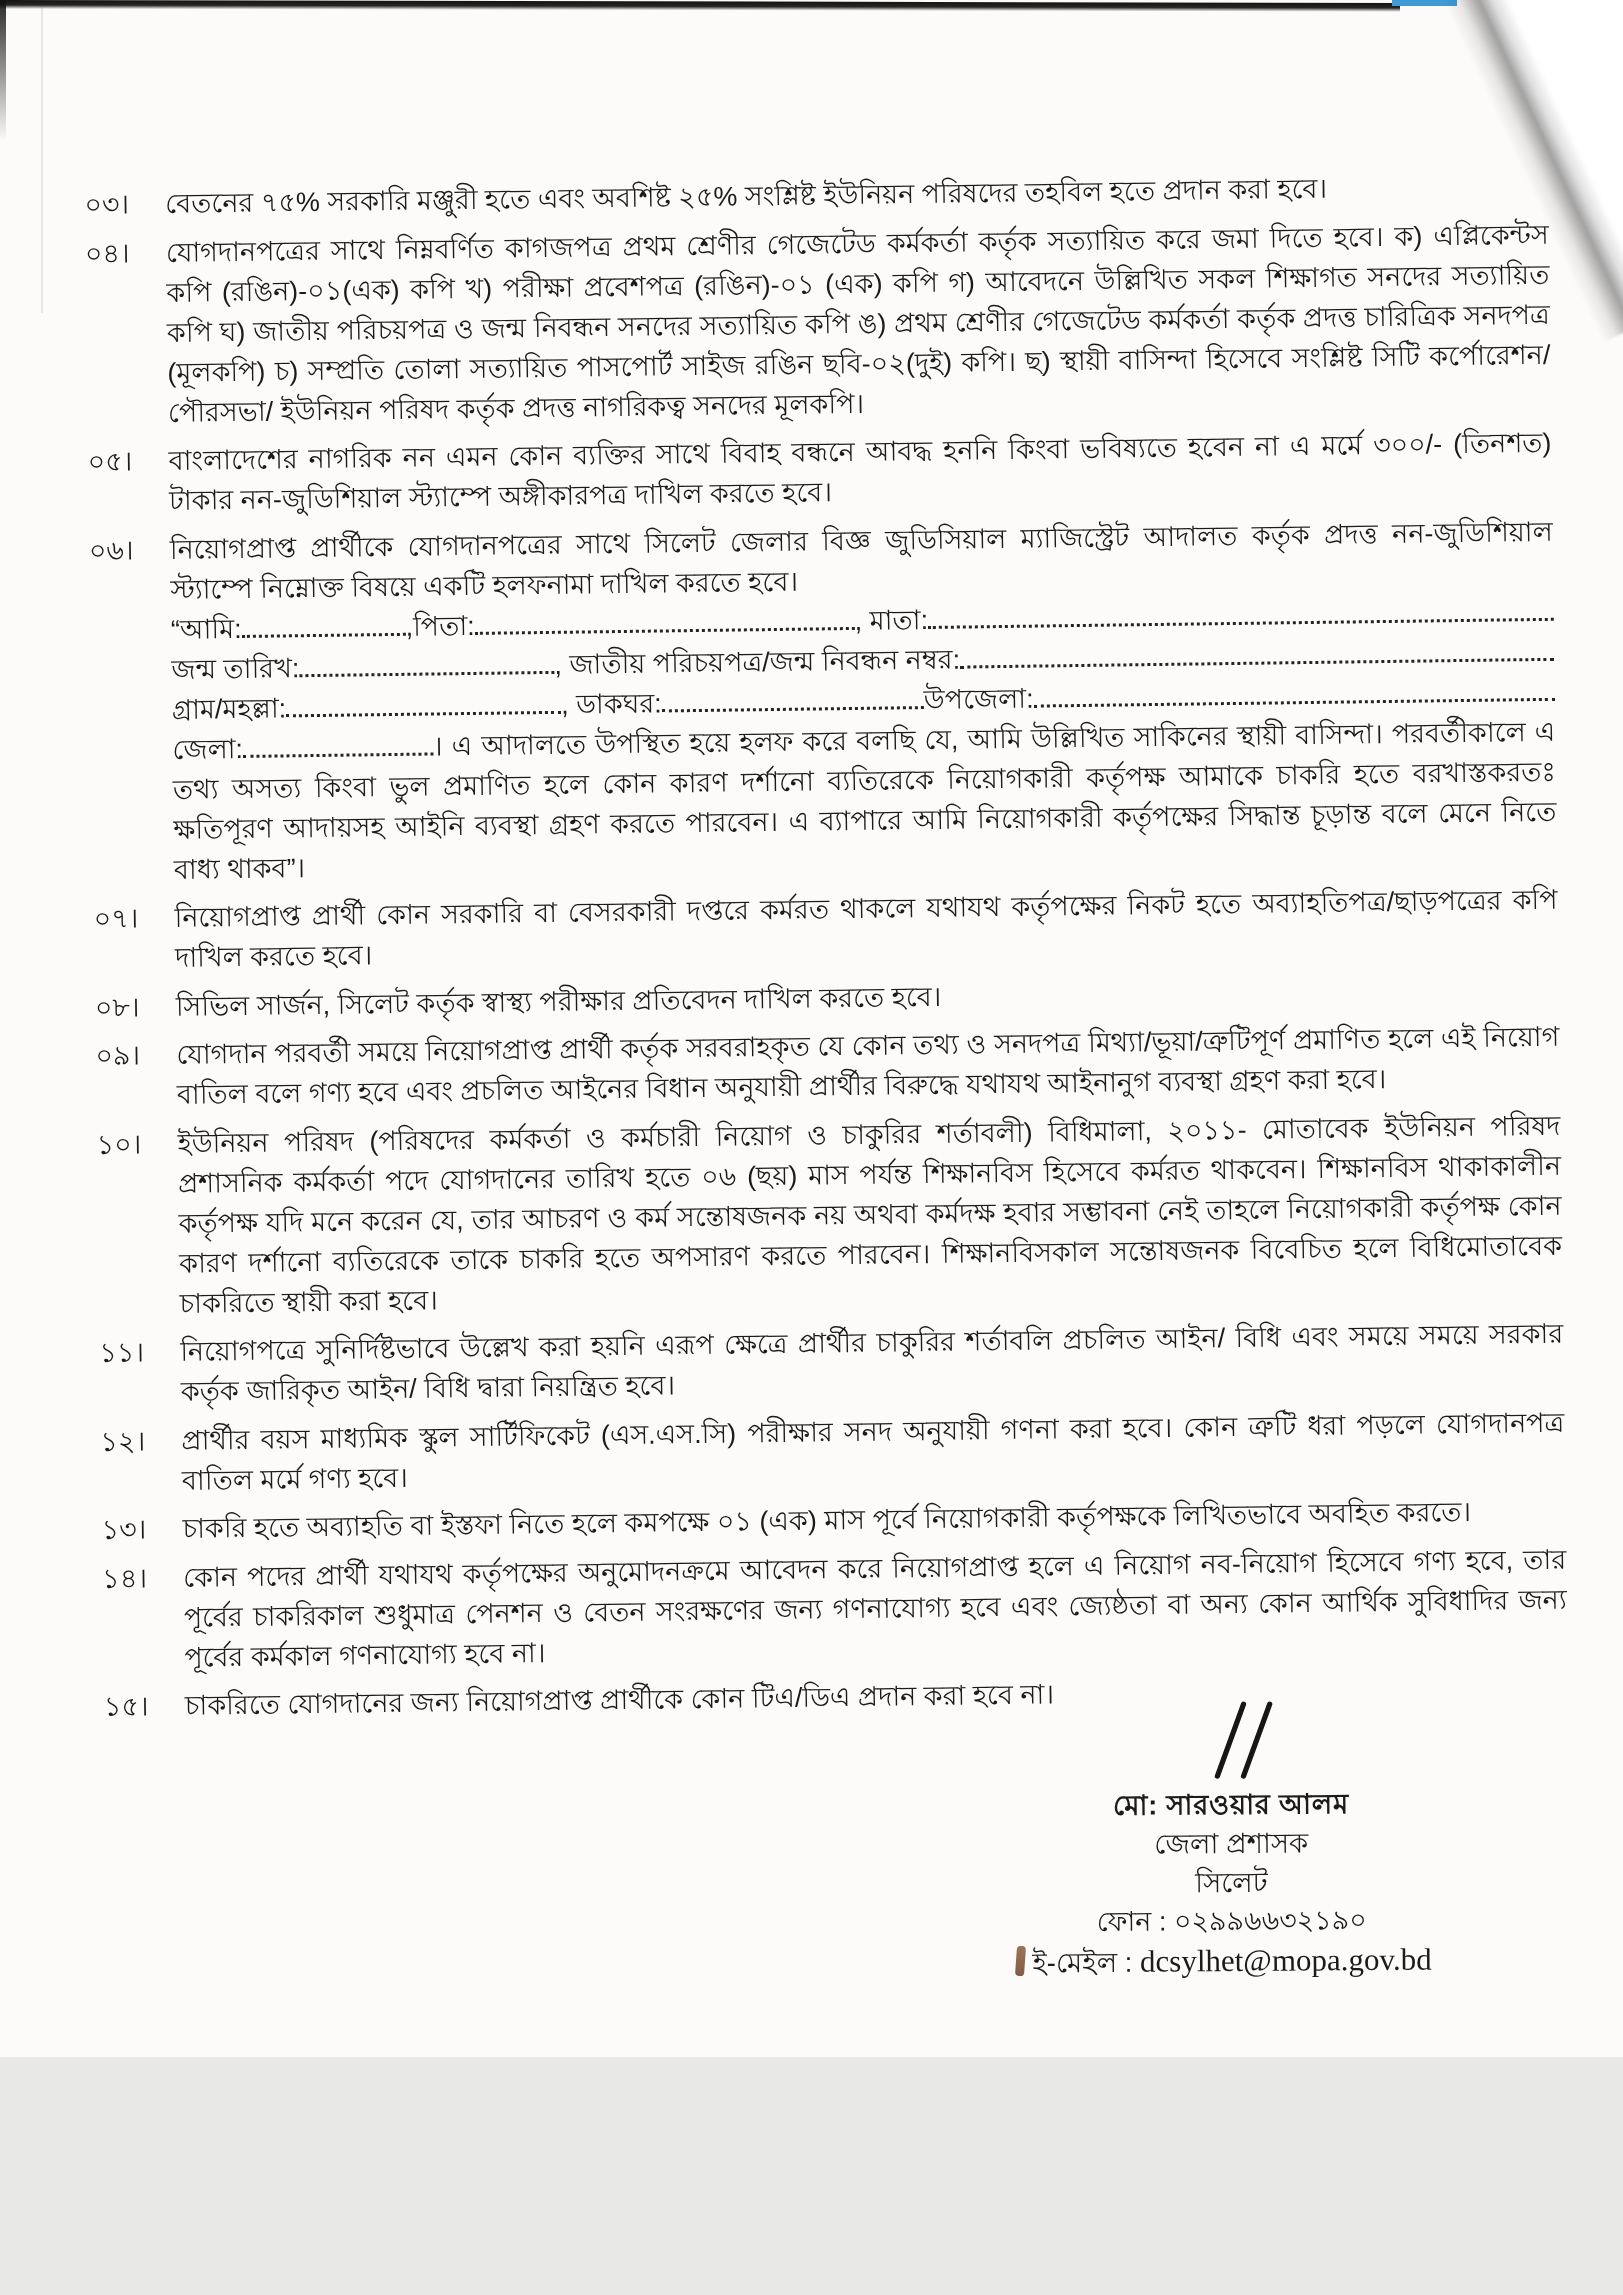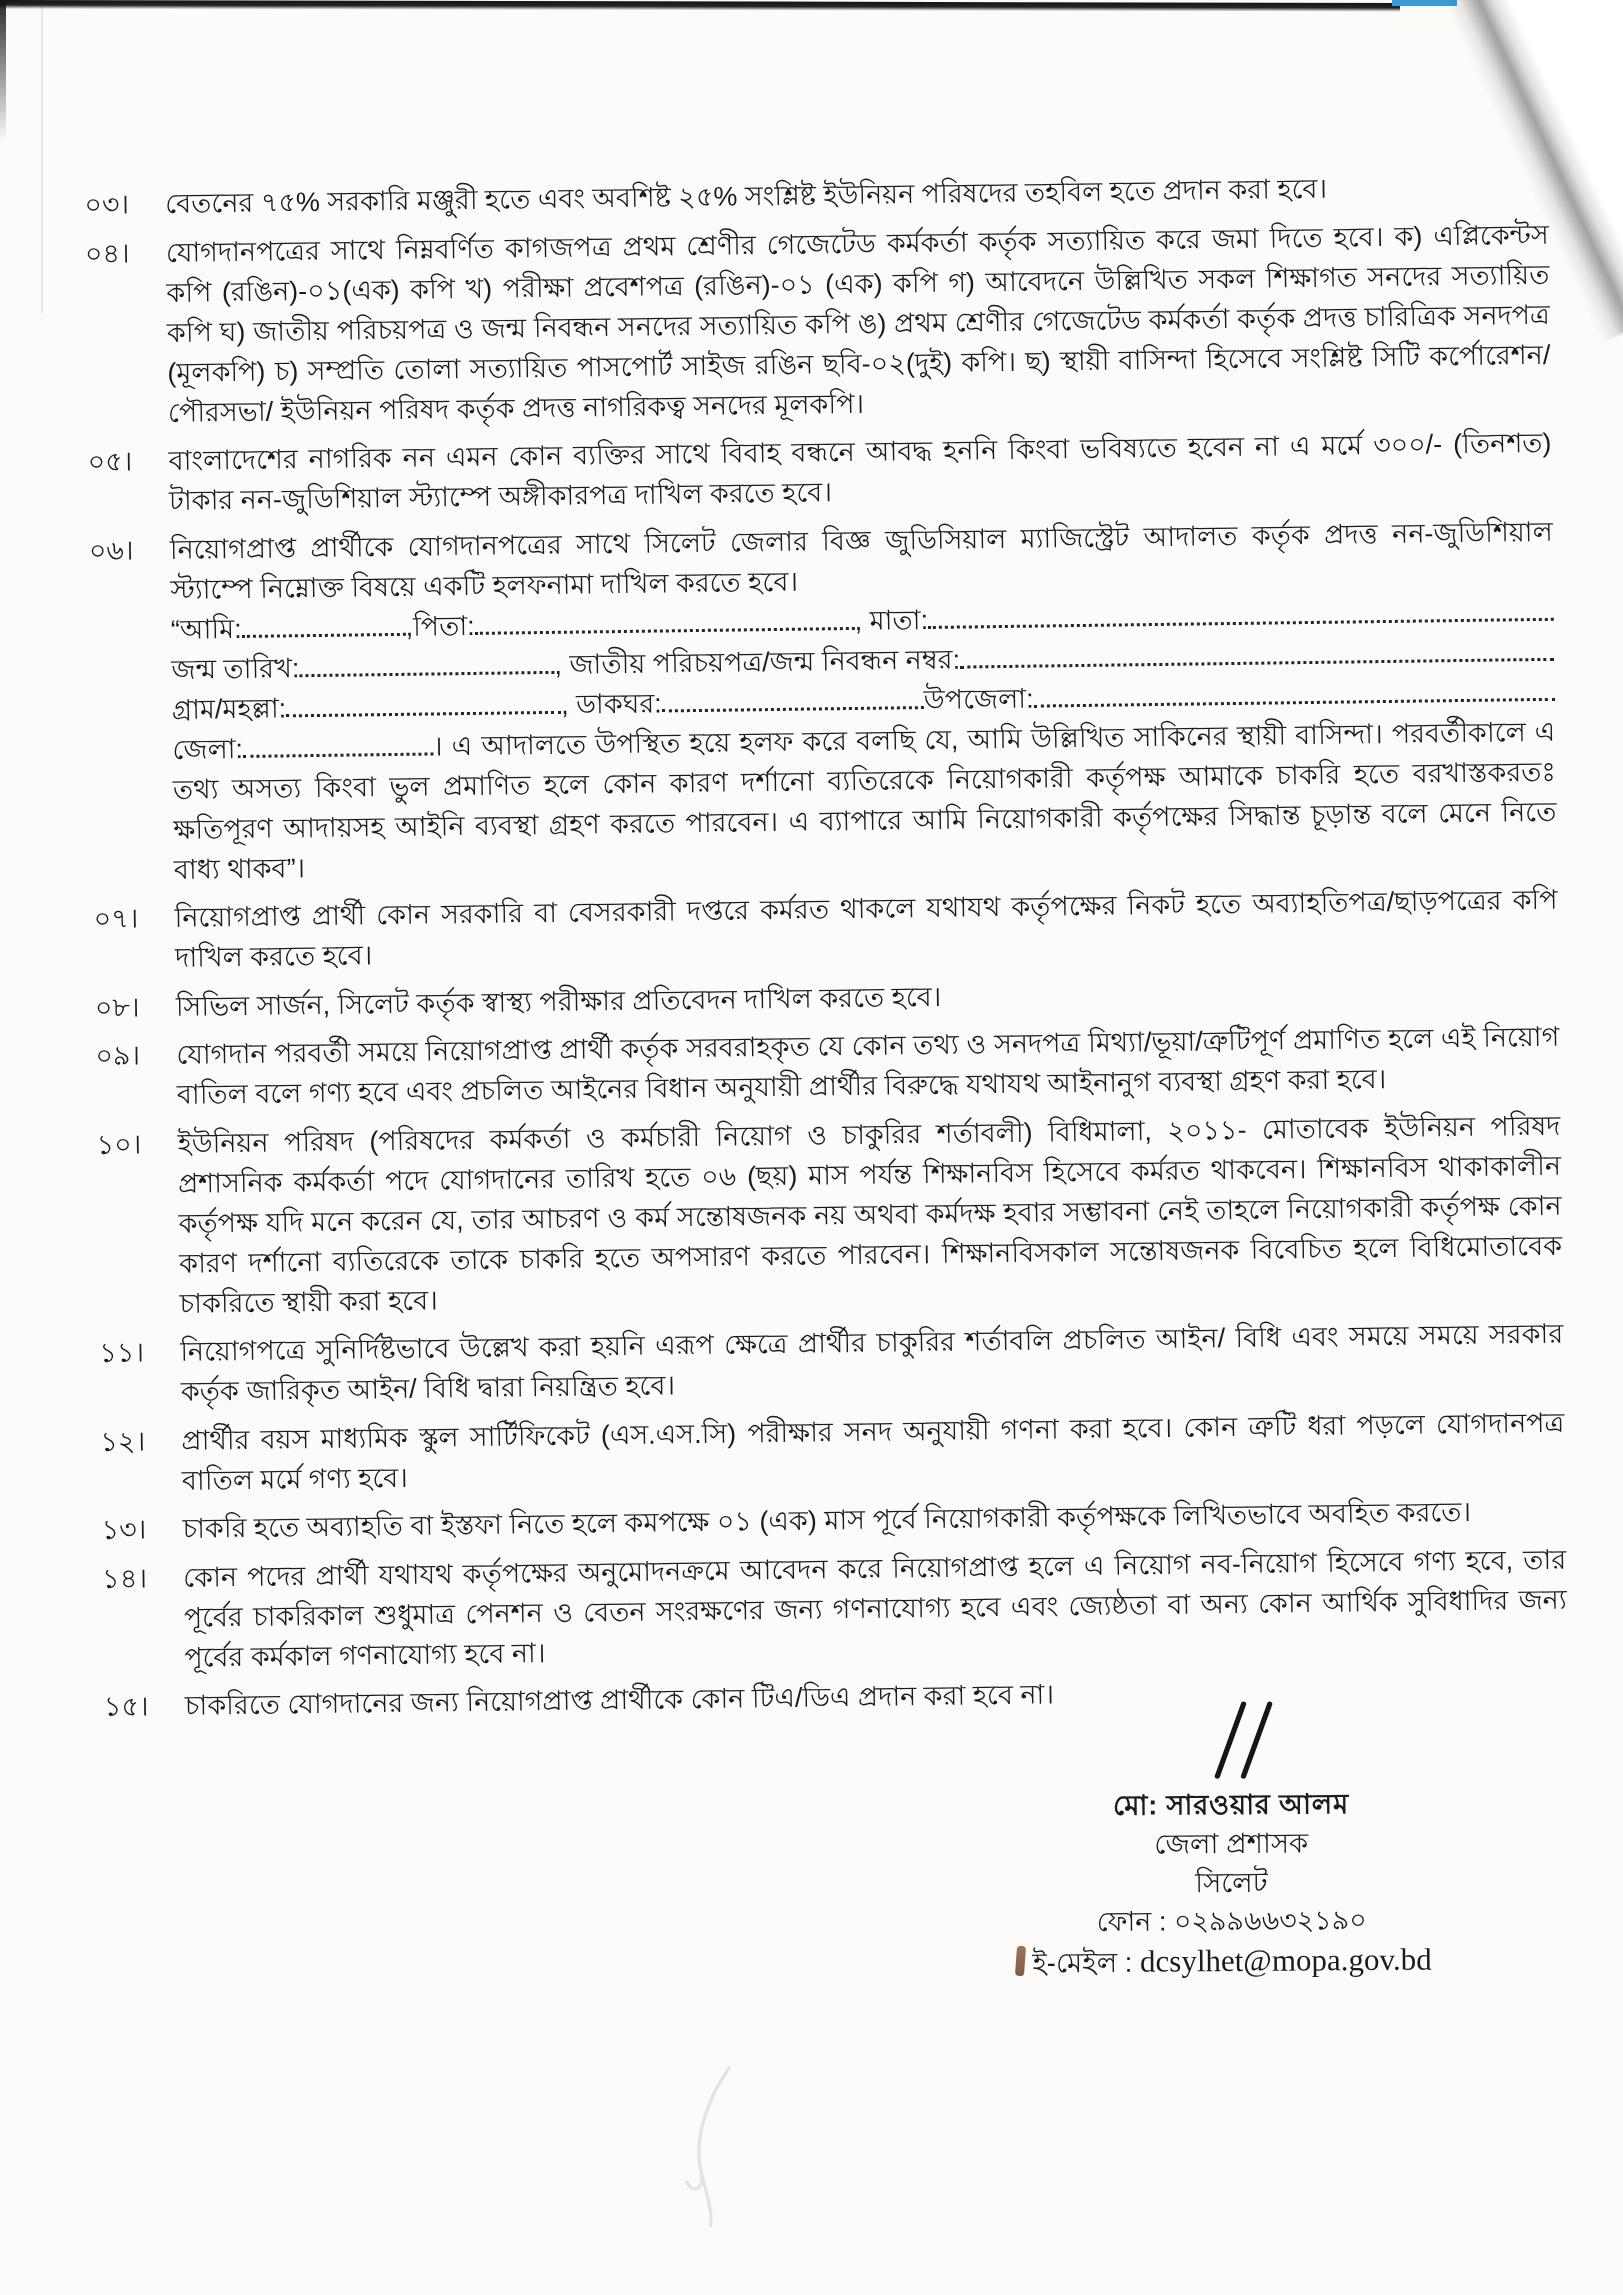--- a/index.html
+++ b/index.html
@@ -1,18 +1,18 @@
 <!DOCTYPE html>
 <html style="font-size:10.5px"><head>
 <meta charset="utf-8">
 <style>
   html,body{margin:0;padding:0;background:#e8e8e6;}
   .page{
     position:relative;
-    width:1623px;height:2295px;
+    width:1623px;height:2057px;
     background:#fcfbf9;
     overflow:hidden;
     font-family:"Liberation Sans","DejaVu Sans",sans-serif;
     color:#1b1b1b;
   }
   
   .top-edge{position:absolute;left:0;top:0;width:1400px;height:8.5px;
     background:linear-gradient(180deg,#141414 0%,#262626 55%,rgba(70,70,70,.35) 85%,rgba(0,0,0,0) 100%);
     transform:rotate(0.12deg);transform-origin:left top;}
   .blue-sliver{position:absolute;left:1392px;top:0;width:65px;height:5.9px;background:#3e9bd6;}

